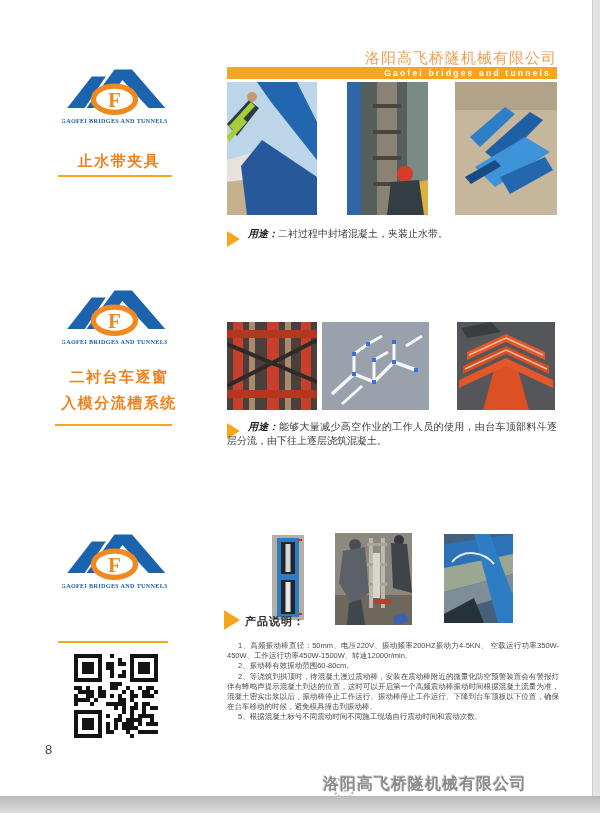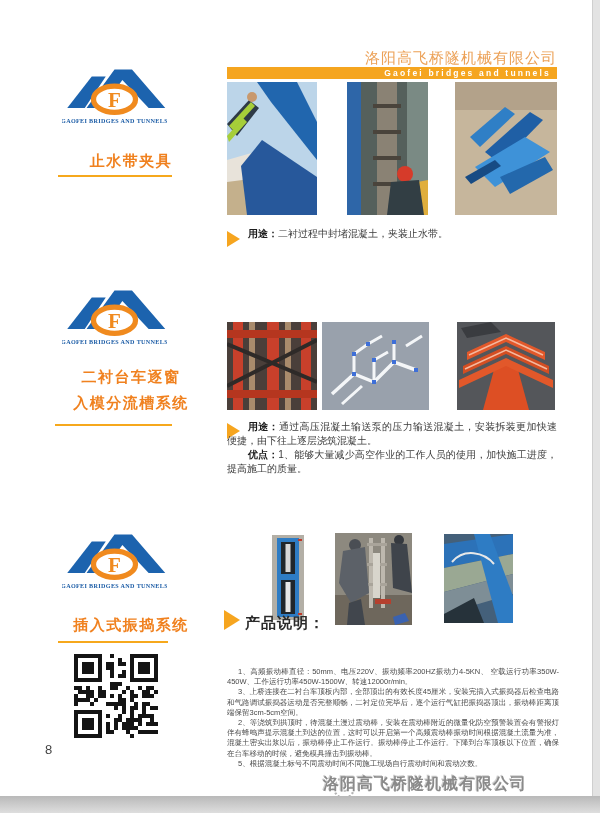--- a/index.html
+++ b/index.html
@@ -12,37 +12,37 @@
   .edge-bottom{left:0;top:796px;width:600px;height:17px;background:linear-gradient(#b9b9b9,#dedede);}
 
   
   .company-name{right:43px;top:49px;font-size:15px;letter-spacing:1px;color:#eca157;white-space:nowrap;}
   .banner{left:227px;top:67px;width:330px;height:12px;background:#f5a51f;color:#ffffff;
           font-size:8.5px;font-weight:bold;letter-spacing:2.2px;line-height:12px;text-align:right;
           padding-right:6px;box-sizing:border-box;white-space:nowrap;}
 
   
   .logo{left:62px;width:105px;}
-  .side-title{left:56px;width:150px;text-align:center;color:#f0811f;font-weight:bold;
+  .side-title{left:44px;width:150px;text-align:center;color:#f0811f;font-weight:bold;
               font-size:15px;letter-spacing:1.5px;white-space:nowrap;}
   .underline{height:2px;background:#f6a81c;}
   .page-num{left:45px;top:742px;font-size:13px;color:#444;}
 
   
   .tblock{left:227px;width:330px;}
   .para{margin:0;font-size:10px;line-height:15px;color:#3b3b3b;text-align:justify;text-indent:21px;}
   .para2{line-height:14px;}
-  .b{font-weight:bold;color:#1d1d1d;}
+  .b{font-weight:bold;color:#1d1d1d;font-style:italic;}
   .arrow{width:0;height:0;border-top:8px solid transparent;border-bottom:8px solid transparent;
          border-left:13px solid #f6a51f;}
   .arrow-big{border-top-width:10px;border-bottom-width:10px;border-left-width:16px;}
 
   
-  .spec-title{left:245px;top:614px;font-size:15px;font-weight:bold;color:#2b2b2b;letter-spacing:1px;}
-  .spec-list{left:227px;top:667px;width:332px;margin:0;padding:0;list-style:none;}
+  .spec-title{left:245px;top:614px;font-size:11px;font-weight:bold;color:#2b2b2b;letter-spacing:1px;}
+  .spec-list{left:227px;top:641px;width:332px;margin:0;padding:0;list-style:none;}
   .spec-list li{font-size:7.5px;line-height:10.2px;color:#4a4a4a;text-align:justify;text-indent:11px;margin:0;}
 
   .photo{position:absolute;overflow:hidden;background:#ddd;}
   .photo svg{display:block;}
 
   
   .footer-logo{left:333px;top:777px;width:22px;height:22px;border:2px dotted #b5b5b5;border-radius:50%;box-sizing:border-box;}
   .footer-logo i{display:block;width:8px;height:8px;background:#c0c0c0;border-radius:50%;margin:5px auto 0;}
   .footer-name{right:73px;top:774px;font-size:16px;font-weight:bold;letter-spacing:1px;color:#8a8a8a;
                text-shadow:1px 1px 0 #ffffff,-1px -1px 0 #cfcfcf;white-space:nowrap;}
@@ -76,21 +76,20 @@
   <div class="abs side-title" style="top:394px">入模分流槽系统</div>
   <div class="abs underline" style="left:55px;top:424px;width:117px"></div>
 
   <svg class="abs logo" style="top:527px" width="105" height="64" viewBox="0 0 120 72">
     <polygon points="6,52 34,16 50,16 26,52" fill="#1c63ae"></polygon>
     <polygon points="28,52 60,8 80,8 118,52 99,52 69,20 46,52" fill="#1c63ae"></polygon>
     <ellipse cx="60" cy="42" rx="24" ry="15" fill="#ffffff" stroke="#f08a1e" stroke-width="6"></ellipse>
     <text x="60" y="51" text-anchor="middle" font-family="Liberation Serif, serif" font-size="24" font-weight="bold" fill="#f08a1e">F</text>
     <text x="60" y="69" text-anchor="middle" font-family="Liberation Serif, serif" font-size="7" font-weight="bold" letter-spacing="0.4" fill="#1b5ca6">GAOFEI BRIDGES AND TUNNELS</text>
   </svg>
-  <div class="abs side-title" style="top:616px">插入式振捣系统</div>
   <div class="abs underline" style="left:58px;top:641px;width:110px"></div>
   <svg id="qr" class="abs" style="left:74px;top:654px" width="84" height="84" viewBox="0 0 84 84">
       <rect x="0" y="0" width="84" height="84" fill="#ffffff"></rect>
       <rect x="0" y="0" width="28" height="28" fill="#141414"></rect>
       <rect x="4" y="4" width="20" height="20" fill="#ffffff"></rect>
       <rect x="8" y="8" width="12" height="12" fill="#141414"></rect>
       <rect x="56" y="0" width="28" height="28" fill="#141414"></rect>
       <rect x="60" y="4" width="20" height="20" fill="#ffffff"></rect>
       <rect x="64" y="8" width="12" height="12" fill="#141414"></rect>
       <rect x="0" y="56" width="28" height="28" fill="#141414"></rect>
@@ -299,22 +298,21 @@
       <polygon points="2,58 49,36 96,58 96,66 49,44 2,66" fill="#e2582a"></polygon>
       <polygon points="6,44 49,24 92,44 92,52 49,32 6,52" fill="#d44e22"></polygon>
       <polygon points="10,30 49,12 88,30 88,38 49,20 10,38" fill="#e2582a"></polygon>
       <polyline points="12,33 49,16 86,33" stroke="#f4b9a0" stroke-width="1.5" fill="none"></polyline>
       <polyline points="8,47 49,28 90,47" stroke="#f4b9a0" stroke-width="1.5" fill="none"></polyline>
     </svg>
   </div>
 
   <div class="abs arrow" style="left:227px;top:423px"></div>
   <div class="abs tblock" style="top:420px">
-    <p class="para para2"><span class="b">用途：</span><span>通过高压混凝土输送泵的压力输送混凝土，安装拆装更加快速便捷，由下往上逐层浇筑混凝土。</span></p>
-    <p class="para para2"><span class="b">优点：</span><span>1、能够大量减少高空作业的工作人员的使用，加快施工进度，提高施工的质量。</span></p>
+    <p class="para para2"><span class="b">用途：</span><span>能够大量减少高空作业的工作人员的使用，由台车顶部料斗逐层分流，由下往上逐层浇筑混凝土。</span></p>
   </div>
 
   <div class="photo" style="left:272px;top:535px;width:32px;height:85px">
     <svg width="32" height="85" viewBox="0 0 32 85">
       <rect width="32" height="85" fill="#b3afa6"></rect>
       <rect x="5" y="3" width="22" height="79" fill="#2e7cc4"></rect>
       <rect x="9" y="7" width="14" height="32" fill="#20262b"></rect>
       <rect x="13.5" y="9" width="5" height="28" fill="#d8d8d8"></rect>
       <rect x="9" y="45" width="14" height="34" fill="#20262b"></rect>
       <rect x="13.5" y="47" width="5" height="30" fill="#e8e8e8"></rect>
@@ -350,21 +348,21 @@
       <polygon points="30,0 46,0 69,62 69,89 54,89" fill="#2e7cc4"></polygon>
       <path d="M8,28 C20,14 40,18 50,30" stroke="#e8e8e8" stroke-width="2" fill="none"></path>
       <polygon points="0,80 30,64 40,89 0,89" fill="#26323a"></polygon>
     </svg>
   </div>
 
   <div class="abs arrow arrow-big" style="left:224px;top:610px"></div>
   <div class="abs spec-title">产品说明：</div>
   <ul class="abs spec-list">
     <li>1、高频振动棒直径：50mm、电压220V、振动频率200HZ振动力4-5KN、 空载运行功率350W-450W、工作运行功率450W-1500W、转速12000r/min。</li>
-    <li>3、上桥连接在二衬台车顶板内部，全部顶出的有效长度45厘米，安装完插入式振捣器后检查电路和气路调试振捣器运动是否完整顺畅，二衬定位完毕后，逐个运行气缸把振捣器顶出，振动棒距离顶端保留3cm-5cm空间。</li>
+    <li>2、振动棒有效振动范围60-80cm。</li>
     <li>2、等浇筑到拱顶时，待混凝土漫过震动棒，安装在震动棒附近的微量化防空预警装置会有警报灯伴有蜂鸣声提示混凝土到达的位置，这时可以开启第一个高频震动棒振动时间根据混凝土流量为准，混凝土密实出浆以后，振动棒停止工作运行。振动棒停止工作运行。下降到台车顶板以下位置，确保在台车移动的时候，避免模具撞击到振动棒。</li>
     <li>5、根据混凝土标号不同震动时间不同施工现场自行震动时间和震动次数。</li>
   </ul>
 
   <div class="abs footer-logo">
       <i></i>
     </div>
   <div class="abs footer-name">洛阳高飞桥隧机械有限公司</div>
 
   <div class="abs edge-right"></div>

